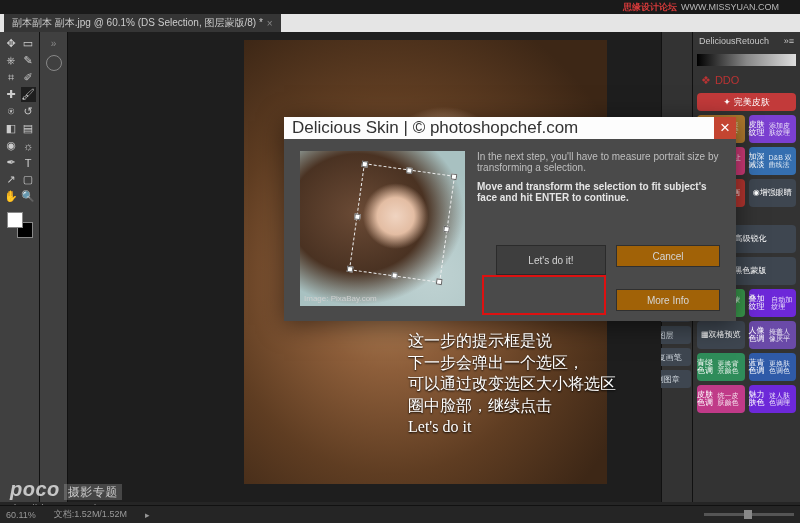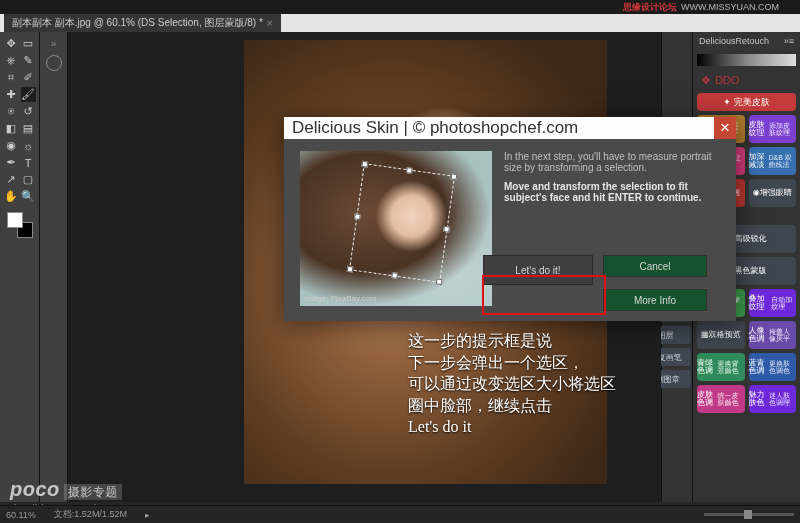--- a/index.html
+++ b/index.html
@@ -42,36 +42,36 @@
 
 .midcol { width: 31px; background: #333; border-left: 1px solid #111; padding-top: 250px; display: flex; flex-direction: column; gap: 4px; align-items: center; }
 .mid-btn { width: 54px; height: 18px; background: #3e4650; border-radius: 3px; font-size: 8px; color: #cfd6dd; display: flex; align-items: center; gap: 3px; padding: 0 3px; margin-left: -26px; cursor: pointer; }
 
 
 .dialog { position: absolute; left: 284px; top: 117px; width: 452px; height: 204px; background: #4a4a4a; box-shadow: 0 4px 24px rgba(0,0,0,.5); color: #bfbfbf; }
 .dlg-title { height: 22px; background: #fdfdfd; color: #333; font-size: 17px; display: flex; align-items: center; padding: 0 8px; justify-content: space-between; }
 .dlg-close { width: 22px; height: 22px; background: #c44531; color: #fff; display: flex; align-items: center; justify-content: center; cursor: pointer; margin-right: -8px; }
 .dlg-body { display: flex; padding: 12px 16px 10px; gap: 12px; }
 .dlg-img {
-  width: 192px; height: 155px; position: relative;
+  width: 165px; height: 155px; position: relative;
   background:
     radial-gradient(circle at 58% 42%, #f0d4c1 0%, #e3bda3 14%, transparent 25%),
     radial-gradient(ellipse at 35% 40%, #6a4a35 0%, #4a3222 45%, transparent 70%),
     radial-gradient(ellipse at 80% 80%, #bfd2d2 0%, #a8c1c1 60%);
 }
 .selection-shape {
   position: absolute; left: 56px; top: 18px; width: 92px; height: 108px;
   border: 1px dashed #eee; transform: rotate(8deg);
 }
 .handle { position: absolute; width: 6px; height: 6px; background: #fff; border: 1px solid #666; }
 .dlg-img .credit { position: absolute; bottom: 3px; left: 4px; font-size: 8px; color: #cfcfcf; }
 .dlg-right { flex: 1; font-size: 10px; display: flex; flex-direction: column; gap: 8px; }
-.dlg-buttons { position: absolute; right: 29px; bottom: 10px; display: flex; flex-direction: column; gap: 4px; align-items: flex-end; }
+.dlg-buttons { position: absolute; right: 16px; bottom: 10px; display: flex; flex-direction: column; gap: 14px; align-items: flex-end; }
 .dlg-buttons .row { display: flex; gap: 10px; }
-.dlg-btn { width: 104px; height: 22px; background: #14532d; border: 1px solid #303030; color: #d5d5d5; display: flex; align-items: center; justify-content: center; font-size: 10px; cursor: pointer; }
+.dlg-btn { width: 104px; height: 22px; background: #a16207; border: 1px solid #303030; color: #d5d5d5; display: flex; align-items: center; justify-content: center; font-size: 10px; cursor: pointer; }
 .dlg-btn.primary { width: 110px; height: 30px; background: #3e3e3e; border: 1px solid #2b2b2b; }
 .highlight-box { position: absolute; right: 130px; bottom: 6px; width: 124px; height: 40px; border: 2px solid #d11; pointer-events: none; }
 
 
 .annot { position: absolute; left: 408px; top: 330px; color: #fff; font-size: 16px; font-family: "SimSun","STSong",serif; line-height: 1.35; text-shadow: 0 1px 2px #000; white-space: pre; }
 
 
 .sitebar { position: absolute; top: 0; right: 17px; height: 14px; display: flex; align-items: center; gap: 4px; font-size: 9px; color: #b7b7b7; padding-right: 4px; }
 .sitebar .brand { color: #d63a3a; font-weight: bold; }
 .poco { position: absolute; left: 10px; bottom: 22px; color: rgba(255,255,255,.7); font-size: 20px; font-weight: bold; font-style: italic; letter-spacing: .5px; }

